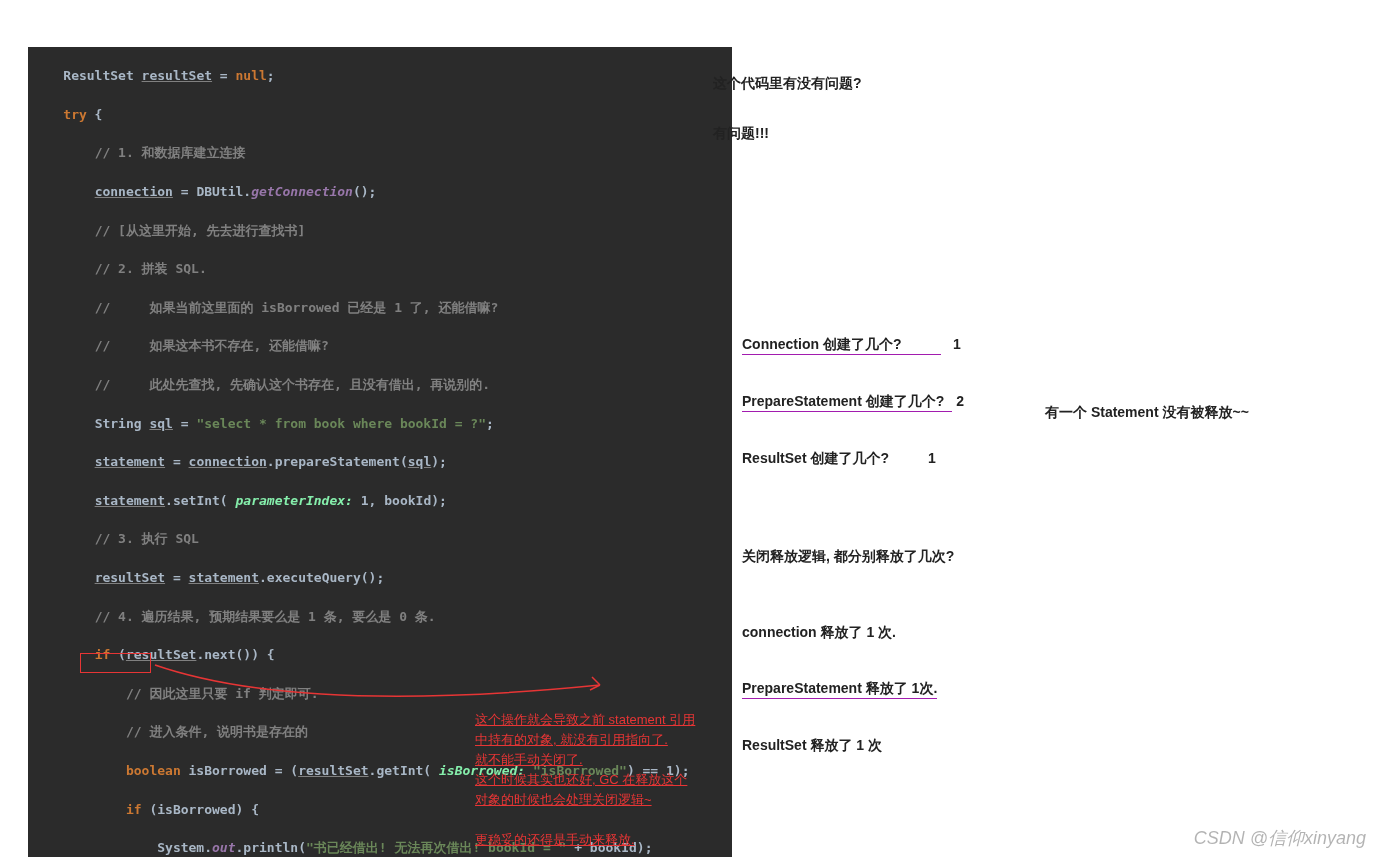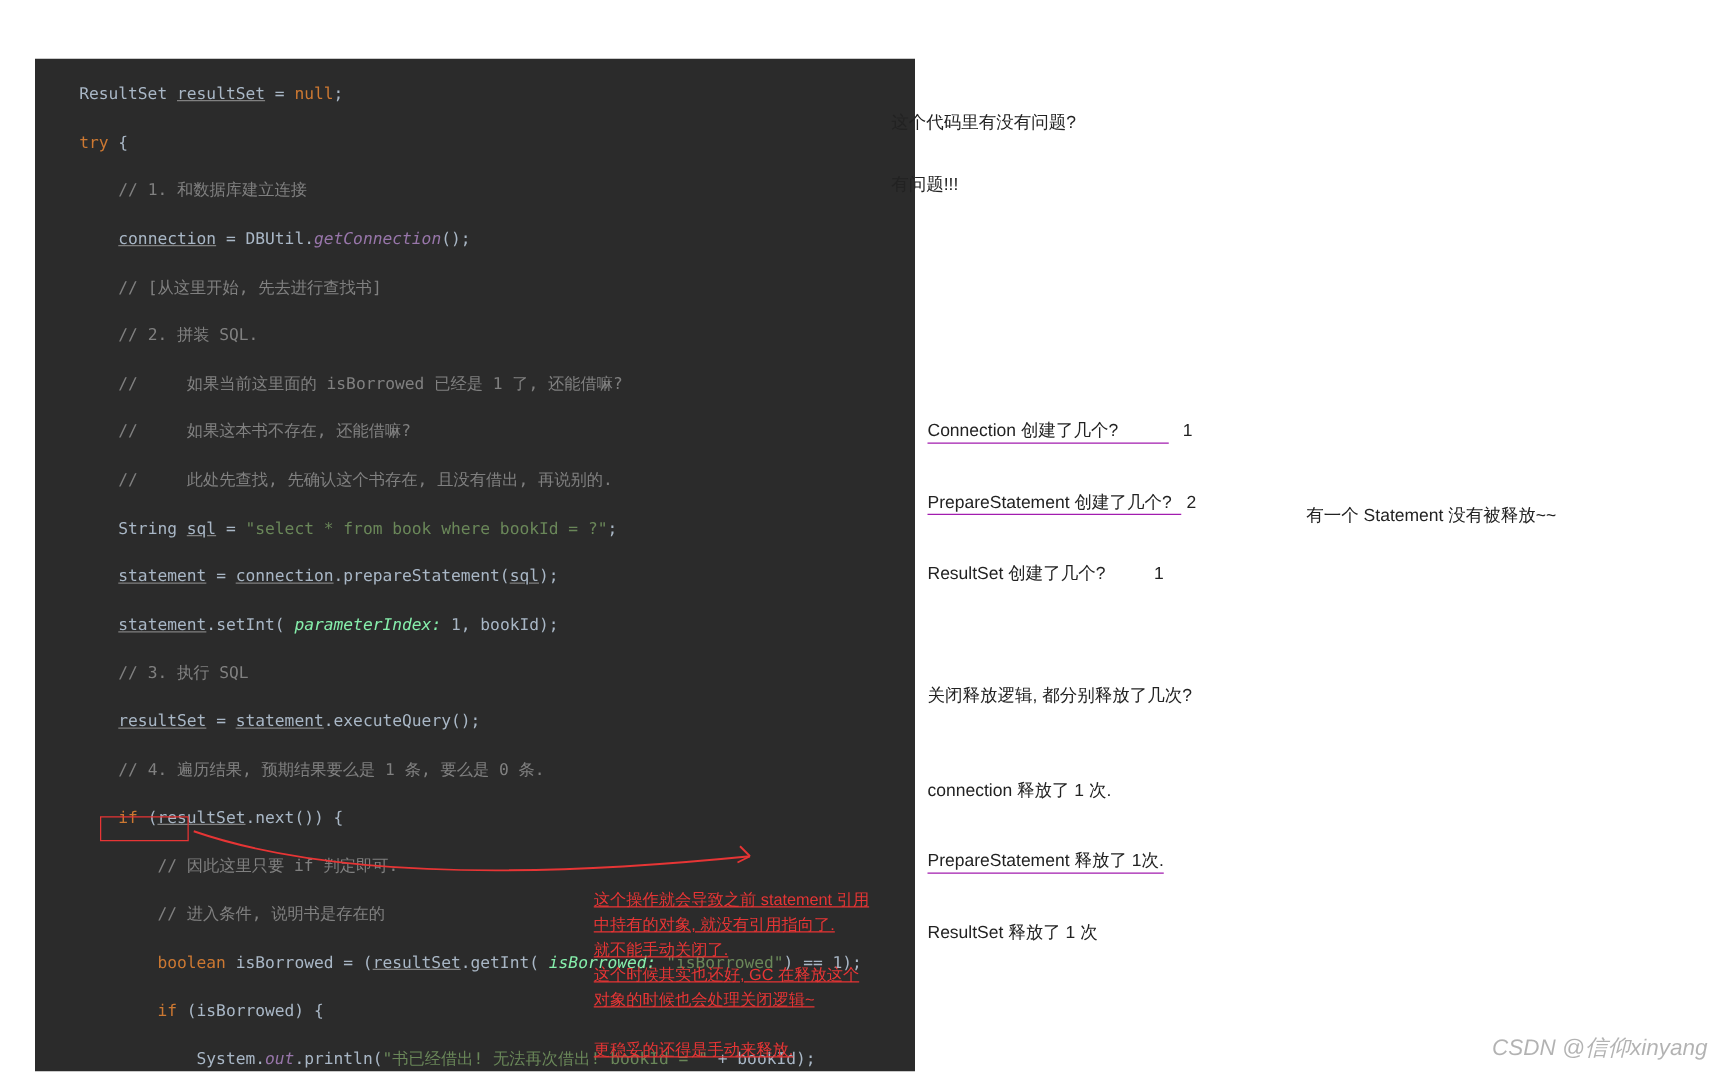--- a/index.html
+++ b/index.html
@@ -9,20 +9,21 @@
     background: #ffffff;
     width: 1386px;
     height: 860px;
     overflow: hidden;
     position: relative;
   }
   .container {
     display: flex;
     width: 100%;
     height: 100%;
+    font-weight: bold;
   }
   .code-panel {
     width: 700px;
     height: 810px;
     margin-top: 47px;
     margin-left: 28px;
     background: #2b2b2b;
     color: #a9b7c6;
     font-size: 13px;
     line-height: 19.3px;
@@ -121,21 +122,21 @@
 
 
 
 
 
 
 
   </div>
 
   <div class="right-panel">
-    <div class="note" style="top:57px; left:-19px;">
+    <div class="note" style="top:43px; left:-19px;">
       <div>这个代码里有没有问题?</div>
       <div>有问题!!!</div>
     </div>
 
     <div class="note" style="top:304px; left:10px;">
       <div><span class="underline-note" style="padding-right:40px;">Connection 创建了几个?</span>   <span>1</span></div>
       <div style="margin-top:6px;"><span class="underline-note" style="padding-right:8px;">PrepareStatement 创建了几个?</span> <span>2</span></div>
       <div style="margin-top:6px;"><span>ResultSet 创建了几个?</span>          <span>1</span></div>
       <div style="margin-top:48px;">关闭释放逻辑, 都分别释放了几次?</div>
       <div style="margin-top:26px;">connection 释放了 1 次.</div>

